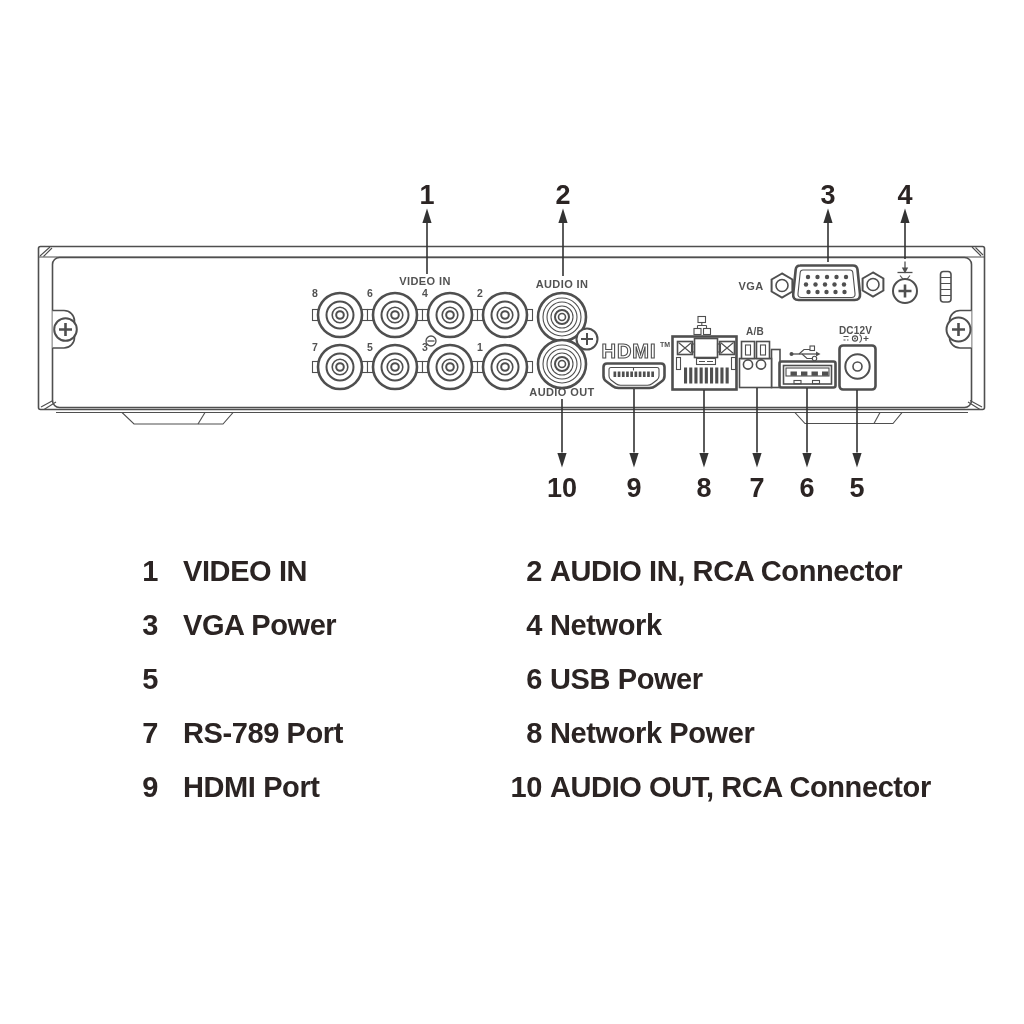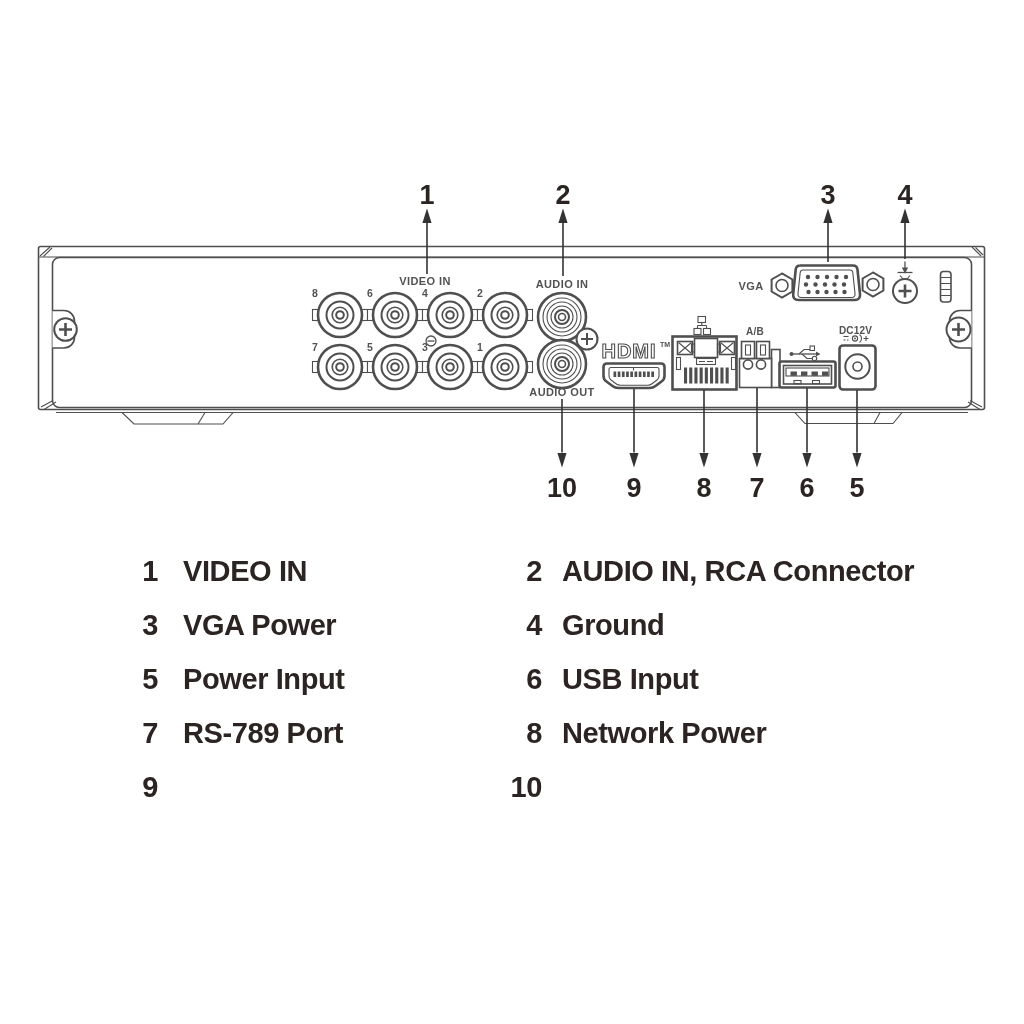--- a/index.html
+++ b/index.html
@@ -20,21 +20,21 @@
   .pdigit  { font-size:10.5px; font-weight:bold; fill:#525252; }
   .cnum    { font-size:27px; font-weight:600; fill:#2b2423; }
   .cline   { stroke:#333333; stroke-width:1.6; }
   .chead   { fill:#333333; }
   .hdmilogo{ font-size:20px; font-weight:bold; letter-spacing:1px; fill:#ffffff; stroke:#4f4f4f; stroke-width:1.1; }
   .tmtxt   { font-size:7px; font-weight:bold; fill:#4f4f4f; }
 
   .lcell { position:absolute; display:flex; align-items:baseline; font-size:29px; font-weight:600; color:#2b2423; letter-spacing:-0.4px; white-space:nowrap; }
   .lcell .lnum { display:inline-block; text-align:right; }
   .c1 { left:40px; }  .c1 .lnum { width:118px; } .c1 .llab { margin-left:25px; }
-  .c2 { left:420px; } .c2 .lnum { width:122px; } .c2 .llab { margin-left:20px; }
+  .c2 { left:420px; } .c2 .lnum { width:122px; } .c2 .llab { margin-left:8px; }
 </style>
 </head>
 <body>
 
 
 
 <svg width="1024" height="540" viewBox="0 0 1024 540" xmlns="http://www.w3.org/2000/svg">
 
   <g>
     <rect x="38.5" y="246.5" width="946" height="163" rx="2" class="ln w15 fw"></rect>
@@ -375,40 +375,41 @@
   <div class="lcell c2" style="top:555px;">
     <span class="lnum">2</span>
     <span class="llab">AUDIO IN, RCA Connector</span>
   </div>
   <div class="lcell c1" style="top:609px;">
     <span class="lnum">3</span>
     <span class="llab">VGA Power</span>
   </div>
   <div class="lcell c2" style="top:609px;">
     <span class="lnum">4</span>
-    <span class="llab">Ground</span>
+    <span class="llab">Network</span>
   </div>
   <div class="lcell c1" style="top:663px;">
     <span class="lnum">5</span>
-    <span class="llab">Power Input</span>
   </div>
   <div class="lcell c2" style="top:663px;">
     <span class="lnum">6</span>
-    <span class="llab">USB Input</span>
+    <span class="llab">USB Power</span>
   </div>
   <div class="lcell c1" style="top:717px;">
     <span class="lnum">7</span>
     <span class="llab">RS-789 Port</span>
   </div>
   <div class="lcell c2" style="top:717px;">
     <span class="lnum">8</span>
     <span class="llab">Network Power</span>
   </div>
   <div class="lcell c1" style="top:771px;">
     <span class="lnum">9</span>
+    <span class="llab">HDMI Port</span>
   </div>
   <div class="lcell c2" style="top:771px;">
     <span class="lnum">10</span>
+    <span class="llab">AUDIO OUT, RCA Connector</span>
   </div>
 </div>
 
 
 
 
 </body></html>

